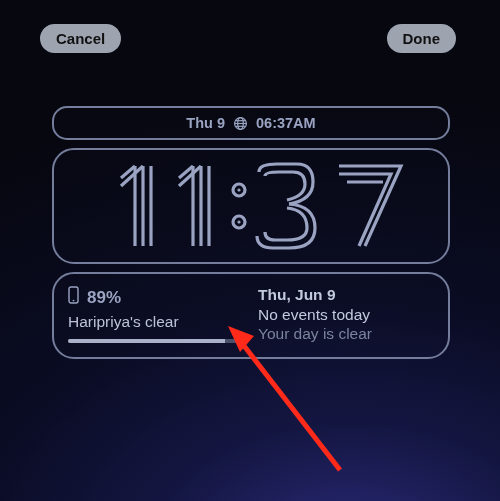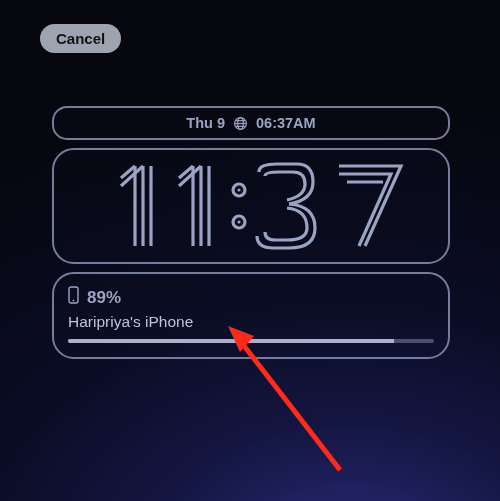--- a/index.html
+++ b/index.html
@@ -66,20 +66,21 @@
   .cal-l2  { font-size:15.5px; color:#7b839e; margin-top:1px; }
   
   .arrow { position:absolute; pointer-events:none; }
   .arrow svg { display:block; }
 </style>
 </head>
 <body>
 
 <div class="topbar">
   <button class="pill-btn">Cancel</button>
+  <button class="pill-btn">Done</button>
 </div>
 
 <div class="stack">
 
   <div class="frame date-pill">
     <span>Thu 9</span>
     <span class="globe">
       <svg viewBox="0 0 16 16">
           <g stroke="#9aa4c2" stroke-width="1.3" fill="none">
         <circle cx="8" cy="8" r="6.3"></circle>
@@ -138,24 +139,29 @@
     <div class="wid">
       <div class="bat-top">
         <span>
           <svg class="bat-ico" viewBox="0 0 11 18">
               <rect x="1" y="1" width="9" height="16" rx="2" fill="none" stroke="#9aa4c2" stroke-width="1.4"></rect>
               <circle cx="5.5" cy="14.6" r="0.9" fill="#9aa4c2"></circle>
             </svg>
         </span>
         <span>89%</span>
       </div>
-      <div class="bat-name">Haripriya's iPhone</div>
+      <div class="bat-name">Haripriya's clear</div>
       <div class="bat-bar">
         <div class="bat-fill" id="bat-fill" style="width: 89%;"></div>
       </div>
+    </div>
+    <div class="wid">
+      <div class="cal-date">Thu, Jun 9</div>
+      <div class="cal-l1">No events today</div>
+      <div class="cal-l2">Your day is clear</div>
     </div>
   </div>
 
 </div>
 
 <div class="arrow" style="left:220px; top:320px;">
   <svg width="140" height="160" viewBox="0 0 140 160">
     <defs></defs>
     <line x1="120" y1="150" x2="18" y2="18" stroke="#ff2a1a" stroke-width="5"></line>
     <polygon points="8,6 34,16 20,32" fill="#ff2a1a"></polygon>

